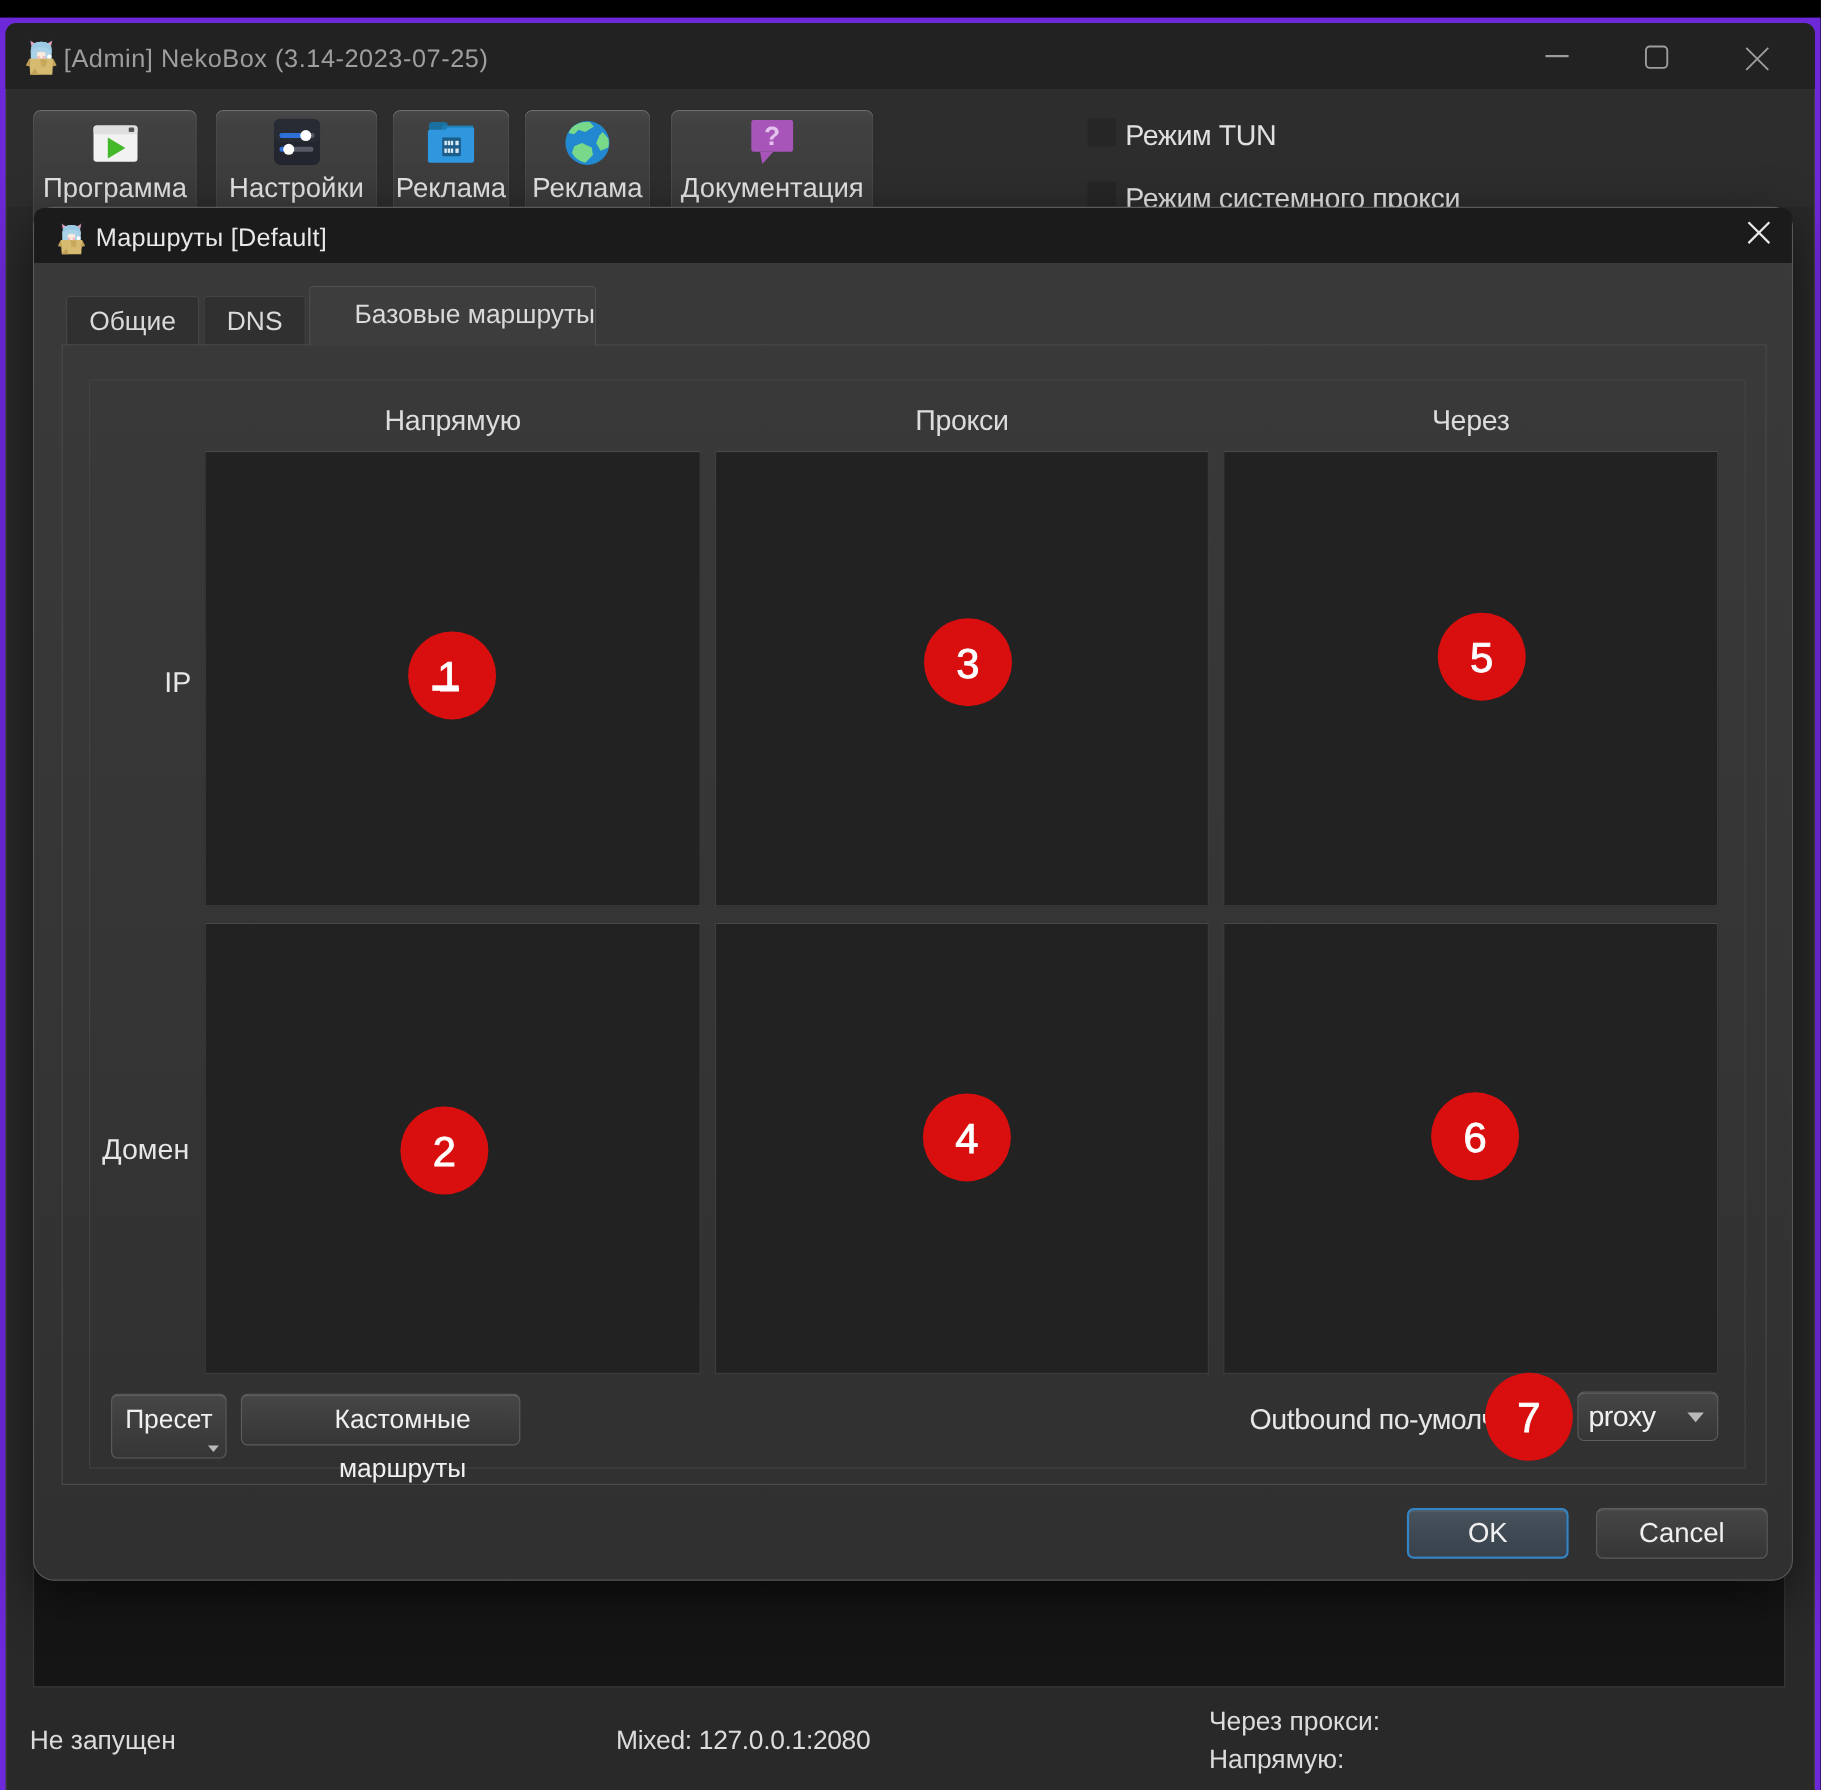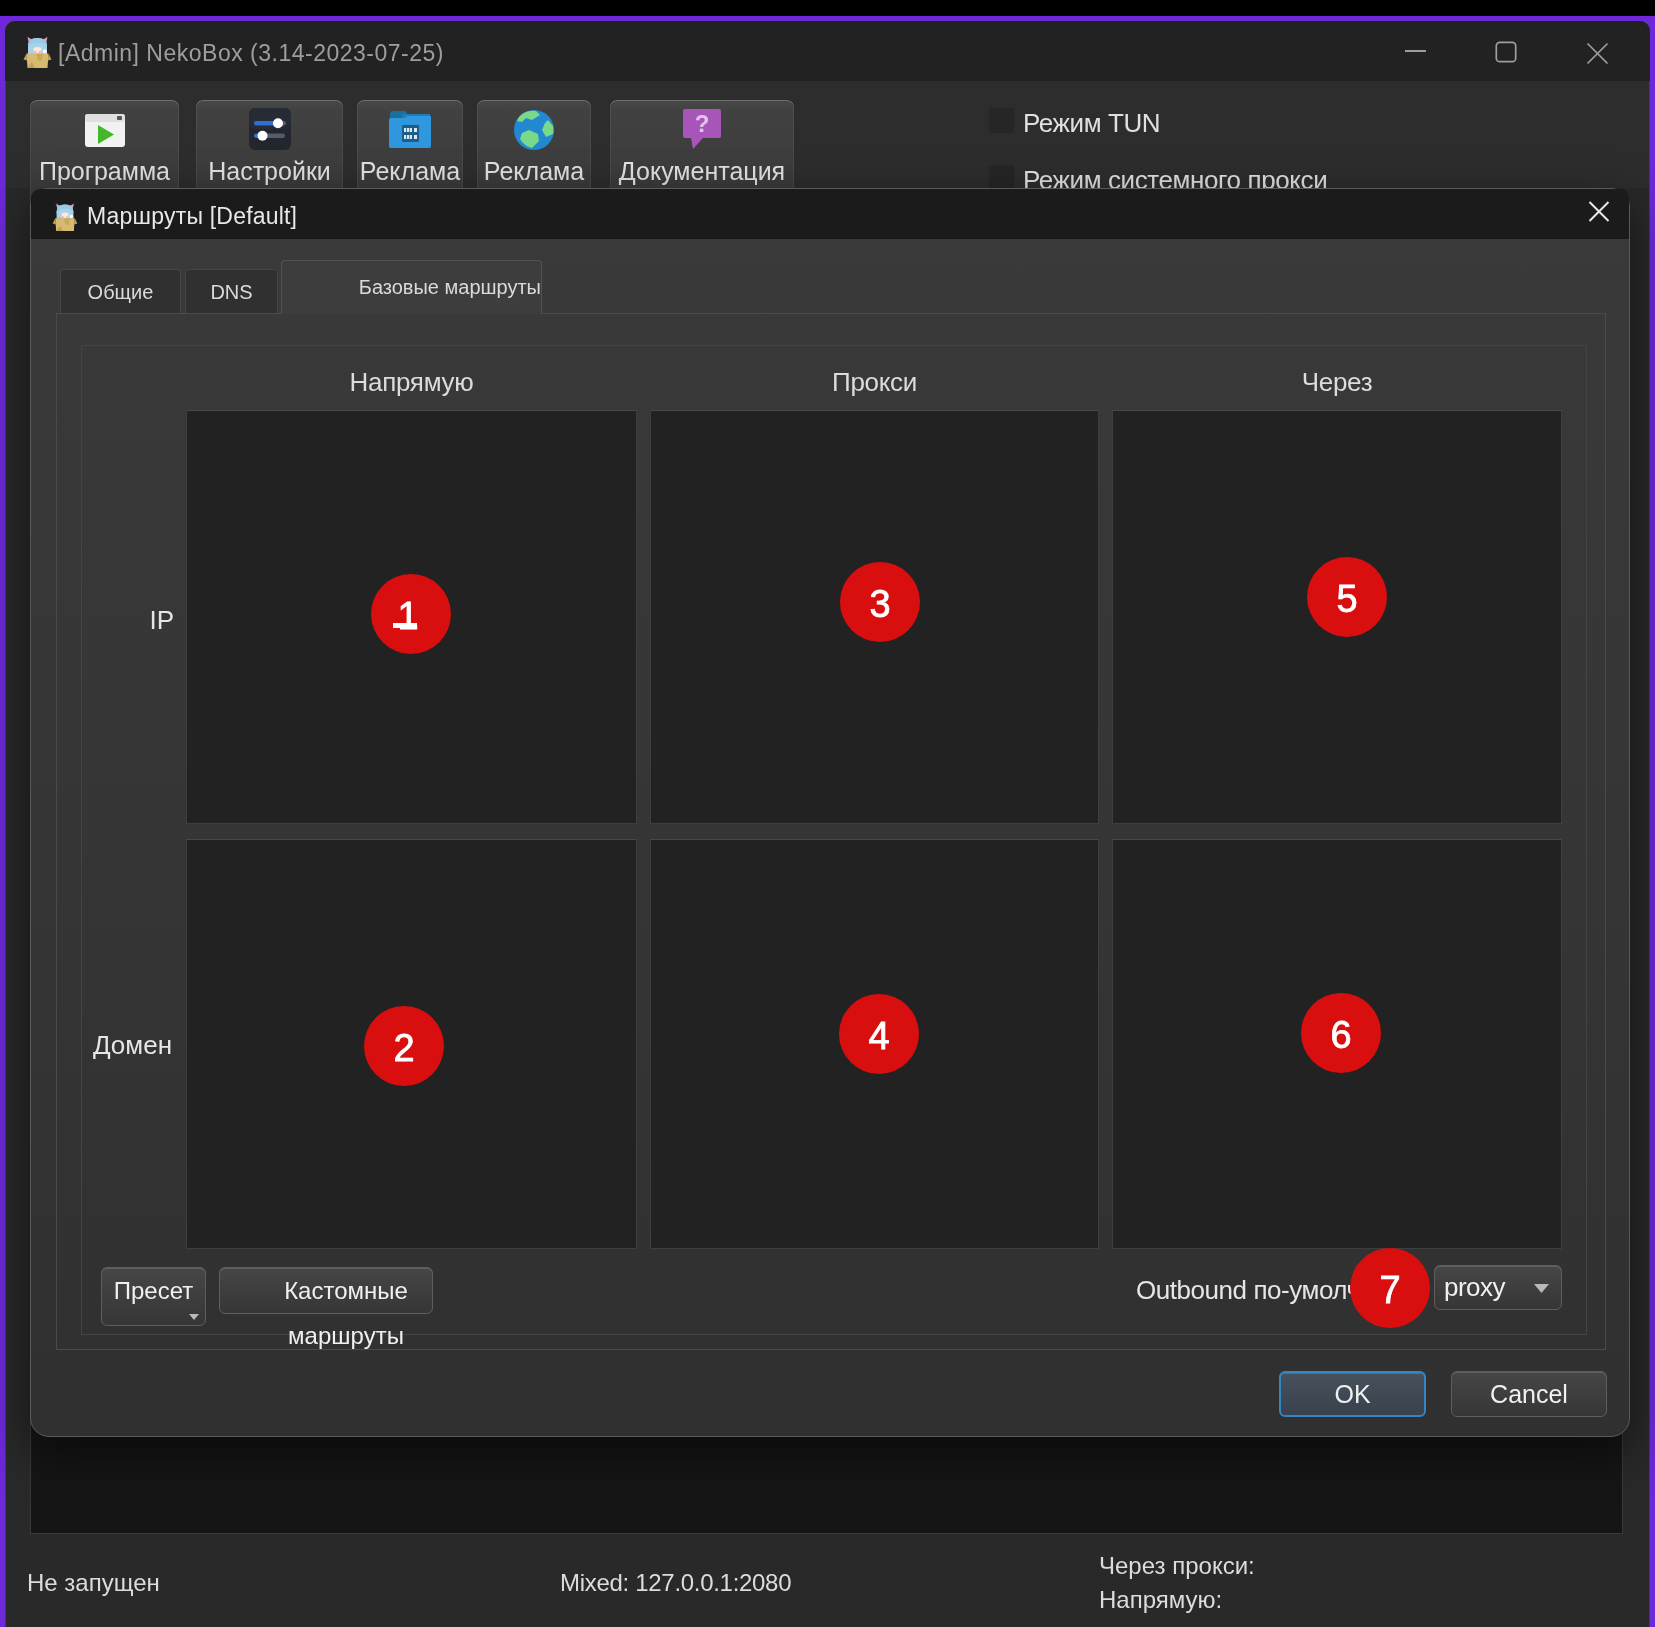--- a/index.html
+++ b/index.html
@@ -34,21 +34,21 @@
   .dlg { position:absolute; left:30px; top:172px; width:1600px; height:1249px;
     background:linear-gradient(180deg,#3a3a3a 0%,#363636 45%,#303030 100%);
     border-radius:19px; border:1px solid #5a5a5a;
     box-shadow:0 16px 46px rgba(0,0,0,0.55); }
   .dtb { position:absolute; left:0; top:0; width:100%; height:50px; background:#1b1b1b;
     border-radius:9px 9px 0 0; }
   .dtb .dtitle { position:absolute; left:56px; top:0; height:50px; line-height:54px;
     font-size:23px; color:#e8e8e8; letter-spacing:0.2px; }
   .tab { position:absolute; border:1px solid #454545; border-bottom:none;
     border-radius:4px 4px 0 0; background:#303030; text-align:center;
-    font-size:20px; color:#dadada; }
+    font-size:24px; color:#dadada; }
   .tab.active { background:#3d3d3d; border-color:#525252; z-index:3; }
   .pane { position:absolute; left:25px; top:124px; width:1550px; height:1037px;
     border:1px solid #4a4a4a; }
   .gframe { position:absolute; left:50px; top:156px; width:1506px; height:990px;
     border:1px solid #444444; }
   .hdr { position:absolute; font-size:26px; color:#dcdcdc; text-align:center; top:178px; letter-spacing:-0.3px; }
   .rowlbl { position:absolute; font-size:26px; color:#e6e6e6; text-align:right; }
   .tbox { position:absolute; background:#222222; border:1px solid #3e3e3e; border-top-color:#484848; }
   .btn { position:absolute; border-radius:6px; border:1px solid #5e5e5e;
     background:linear-gradient(180deg,#464646 0%,#3e3e3e 50%,#363636 100%);
@@ -203,21 +203,21 @@
     <div class="tbox" style="left:155px; top:221px; width:451px; height:414px;"></div>
     <div class="tbox" style="left:619px; top:221px; width:449px; height:414px;"></div>
     <div class="tbox" style="left:1081px; top:221px; width:450px; height:414px;"></div>
     <div class="tbox" style="left:155px; top:650px; width:451px; height:410px;"></div>
     <div class="tbox" style="left:619px; top:650px; width:449px; height:410px;"></div>
     <div class="tbox" style="left:1081px; top:650px; width:450px; height:410px;"></div>
 
     <div class="btn" style="left:70px; top:1078px; width:105px; height:59px; line-height:45px;">Пресет<svg class="abs" style="right:5px; bottom:4px;" width="12" height="8" viewBox="0 0 12 8">
           <path d="M1 1 L11 1 L6 7 Z" fill="#b9b9b9"></path>
         </svg></div>
-    <div class="btn" style="left:188px; top:1078px; width:214px; height:47px; line-height:45px;padding-left:40px;">Кастомные маршруты</div>
+    <div class="btn" style="left:188px; top:1078px; width:254px; height:47px; line-height:45px;padding-left:40px;">Кастомные маршруты</div>
     <div class="status" style="left:1105px; top:1086px; font-size:26px; color:#e6e6e6; letter-spacing:-0.45px;">Outbound по-умолчанию:</div>
     <div class="btn combo" style="left:1403px; top:1076px; width:128px; height:45px; line-height:43px; text-align:left; padding-left:9px; font-size:26px; letter-spacing:-0.5px;">proxy<svg class="abs" style="right:11px; top:17px;" width="17" height="11" viewBox="0 0 17 11">
           <path d="M1 1 L16 1 L8.5 10 Z" fill="#b9b9b9"></path>
         </svg></div>
 
     <div class="btn ok" style="left:1248px; top:1182px; width:147px; height:46px; line-height:42px; font-size:25px; border:2px solid #3584c4; background:linear-gradient(180deg,#47525c 0%,#3d4853 60%,#39424c 100%);">OK</div>
     <div class="btn" style="left:1420px; top:1182px; width:156px; height:46px; line-height:44px; font-size:25px;">Cancel</div>
   </div>
 
   <div class="circle" style="left:371px; top:558px; text-indent:-6px;">1<div class="abs" style="left:22px; top:49px; width:24px; height:5px; background:#fff;"></div></div>

